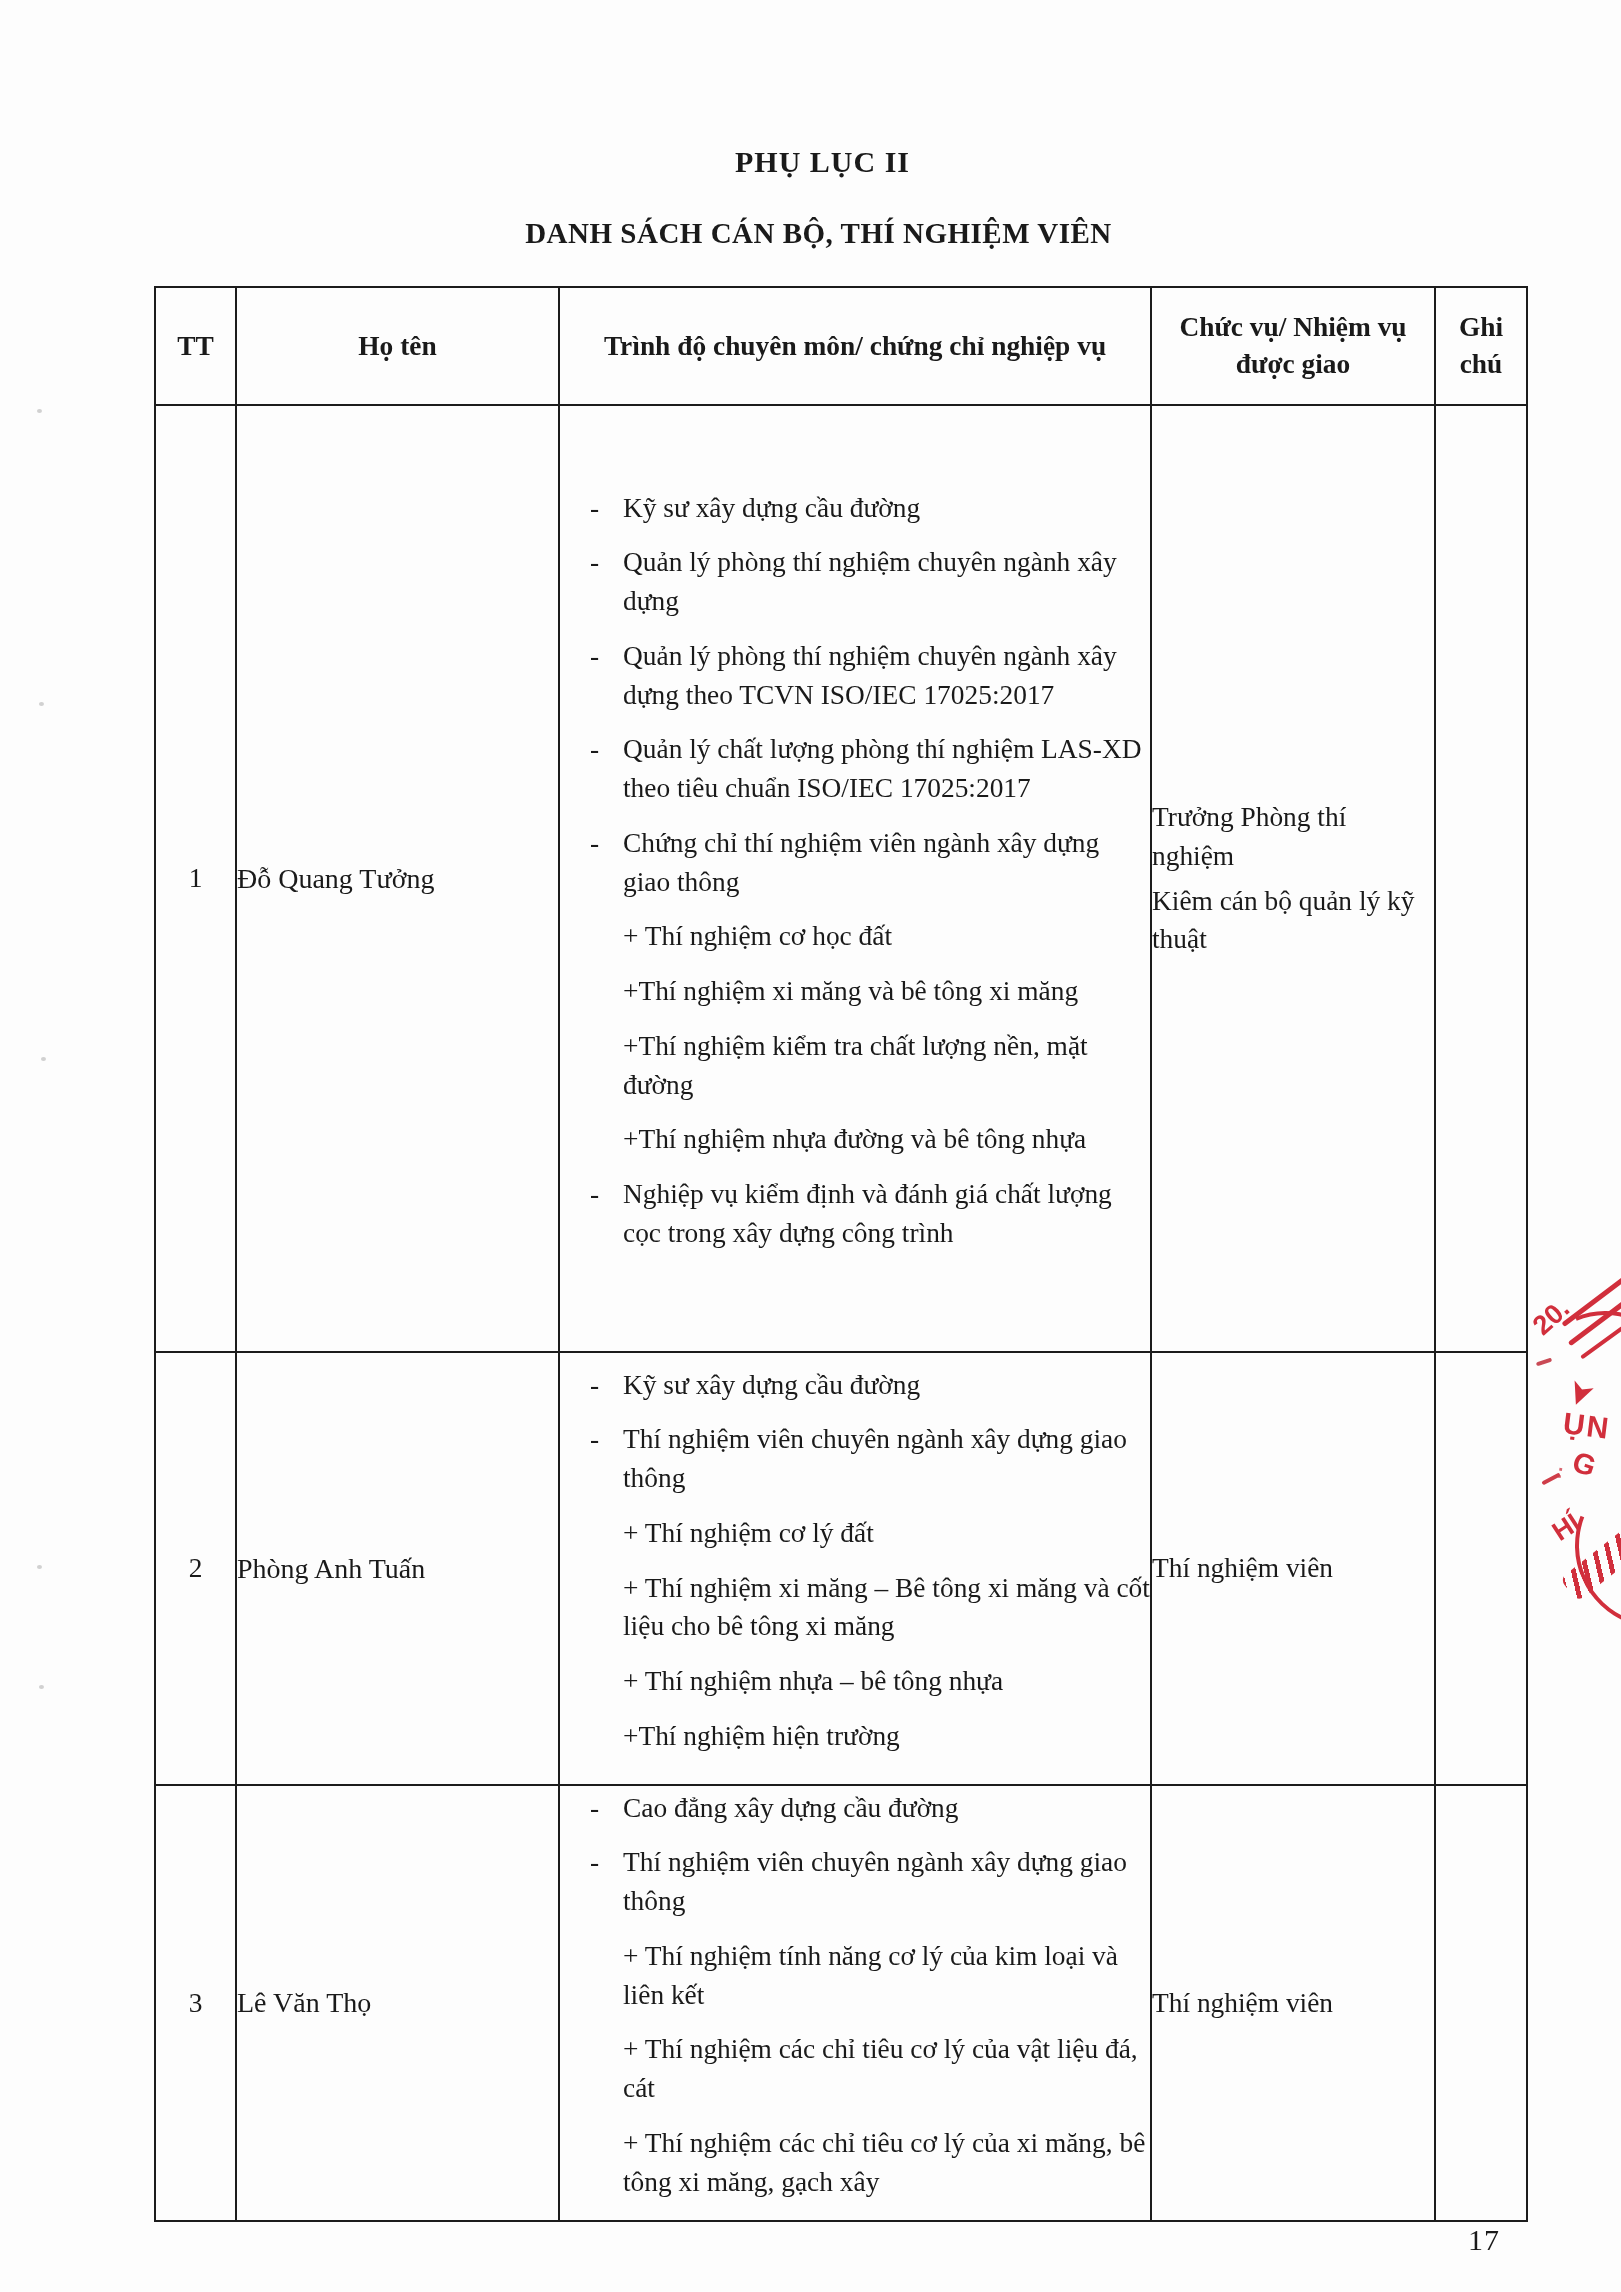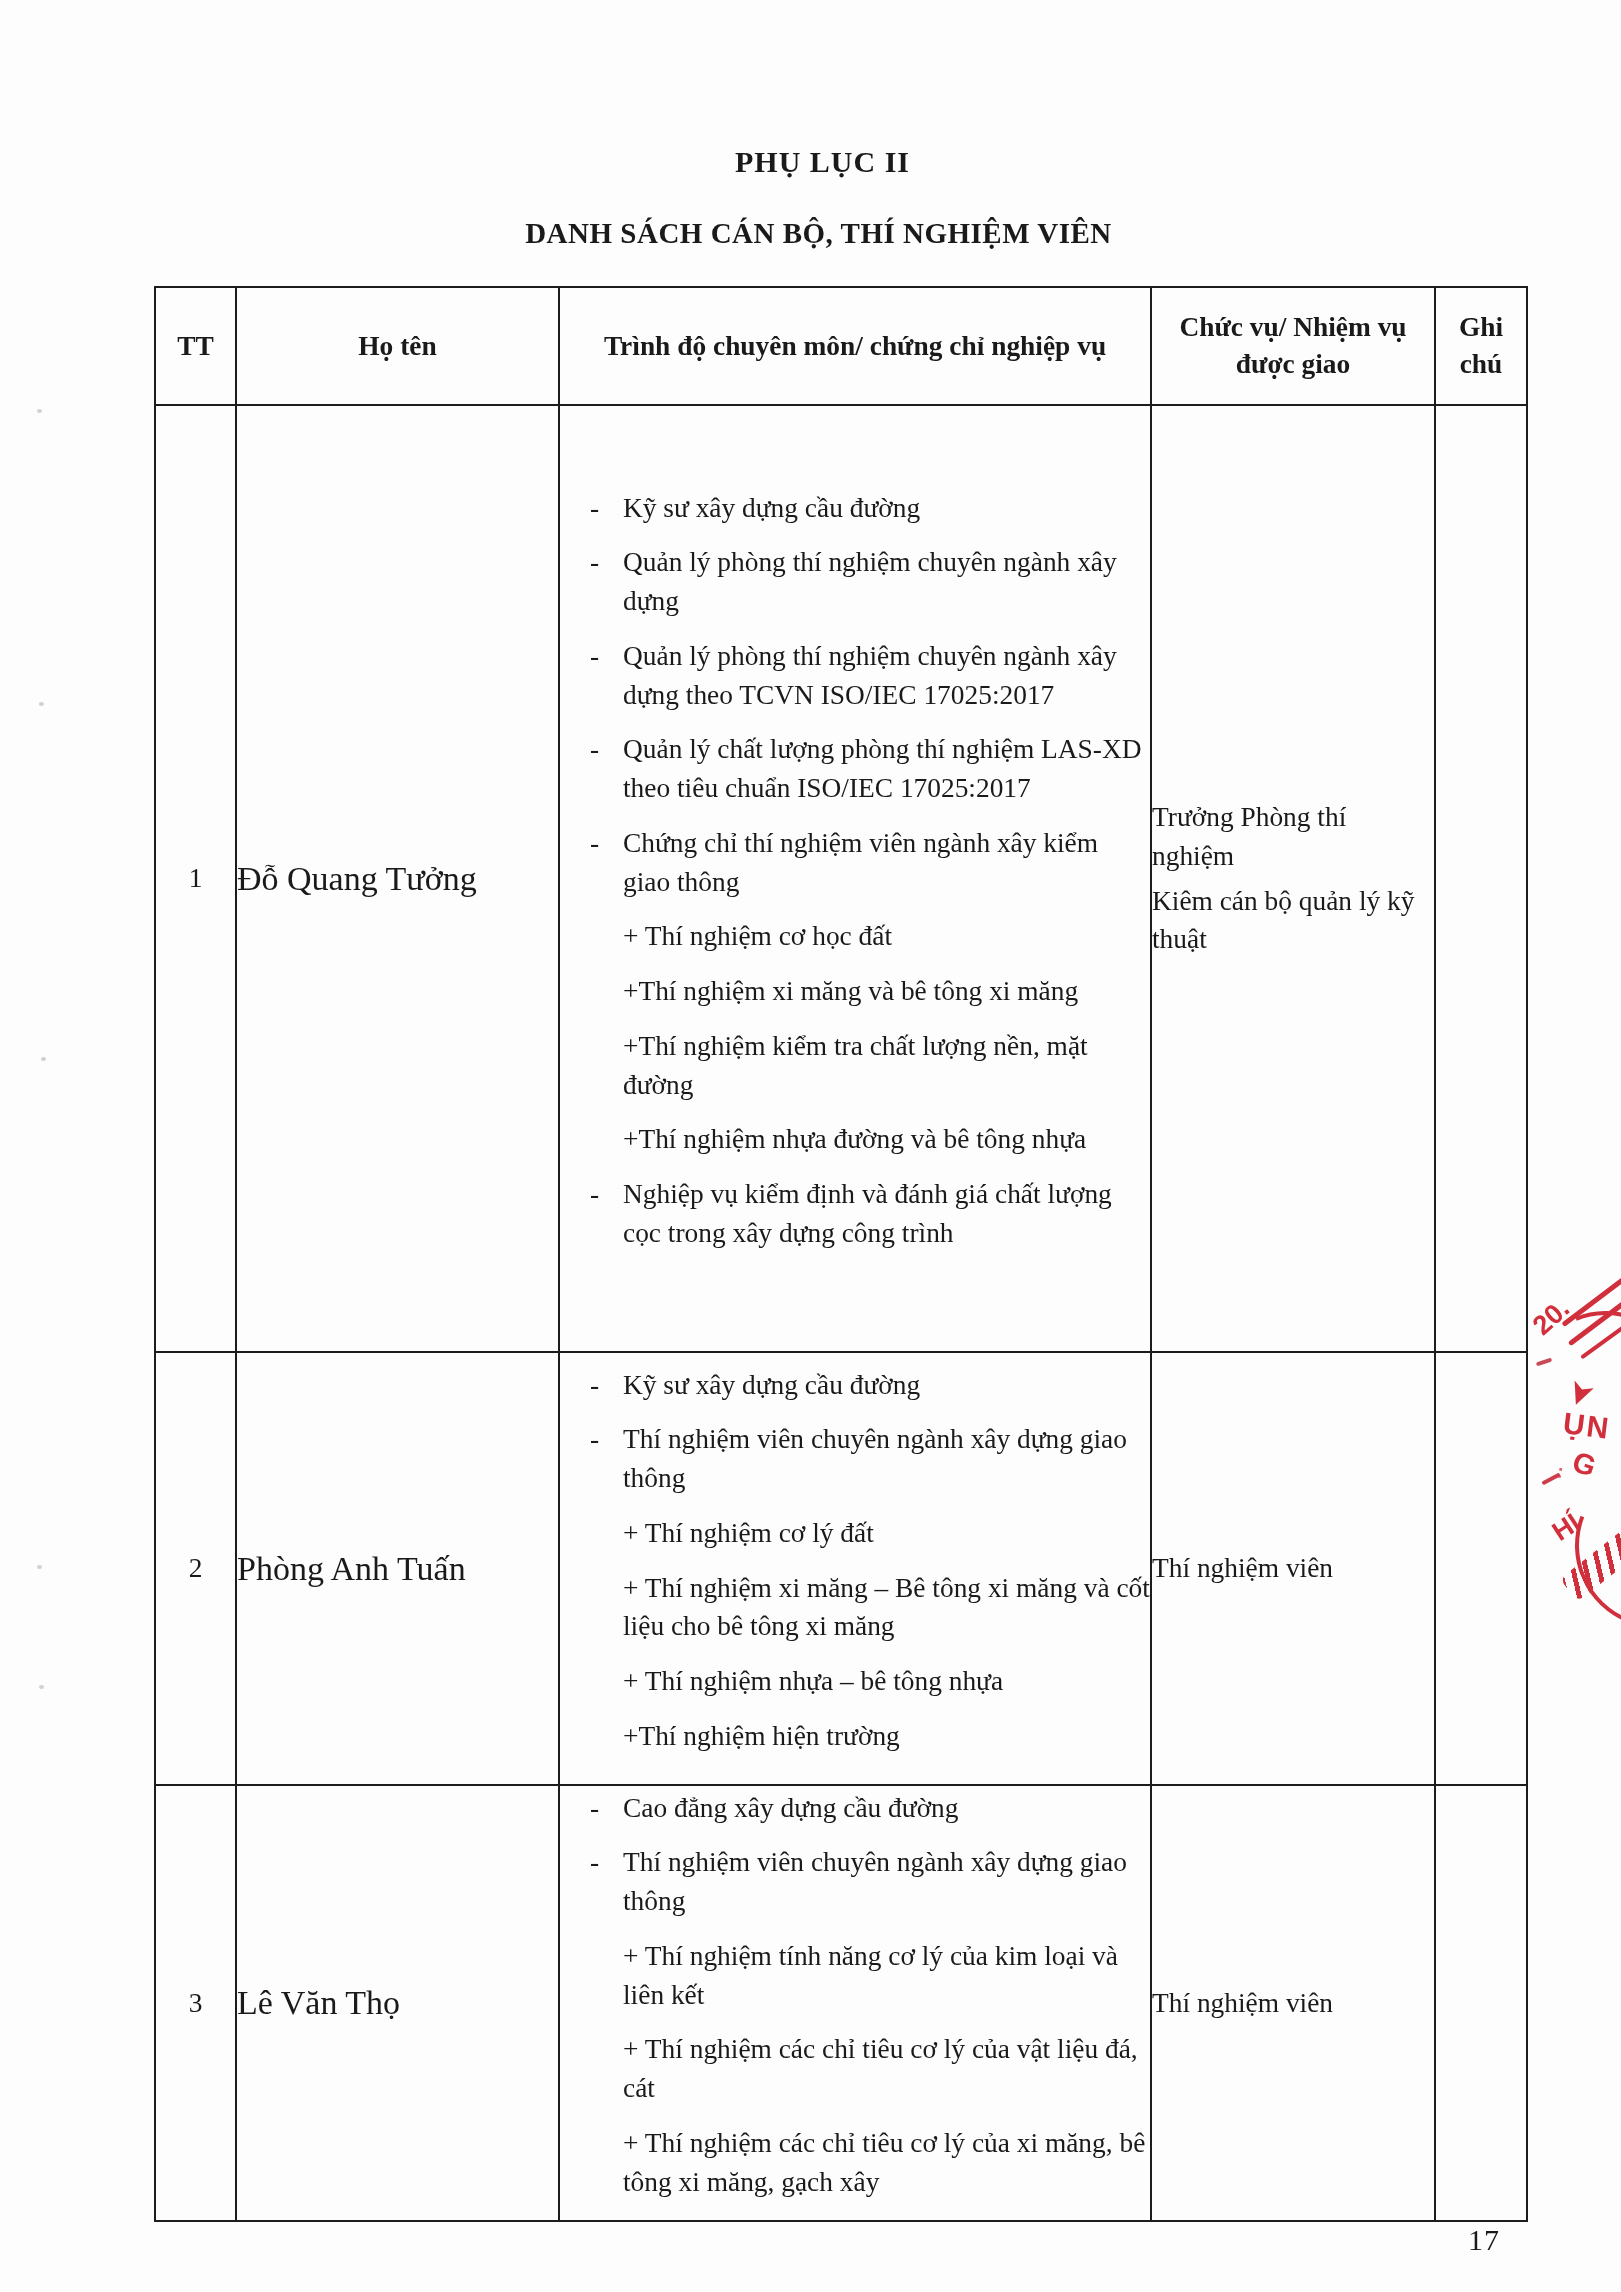--- a/index.html
+++ b/index.html
@@ -45,21 +45,21 @@
   table.staff{border:2.9px solid #161616;}
   table.staff thead tr{height:118px;}
   table.staff th{
     font-size:27.4px;font-weight:bold;text-align:center;
     line-height:1.35;padding:3.9px 7.8px;
   }
   tbody tr:nth-child(1){height:947px;}
   tbody tr:nth-child(2){height:433px;}
   tbody tr:nth-child(3){height:436px;}
   td.tt-cell{text-align:center;font-size:27.4px;}
-  td.name-cell{font-size:34px;padding-left:14.7px;}
+  td.name-cell{font-size:28px;padding-left:14.7px;}
   td.qual-cell{vertical-align:top;padding:13.7px 7.8px 7.8px 0;font-size:27.4px;}
   .q-item{position:relative;padding-left:63px;margin-bottom:15.7px;line-height:1.42;}
   .q-marker{position:absolute;left:30px;top:0;}
   td.pos-cell{font-size:27.4px;padding-left:15.7px;padding-right:5.9px;line-height:1.4;}
   .pos-line{margin:6.9px 0;}
   td.note-cell{font-size:25.5px;text-align:center;}
   
   .page-number{
     position:absolute;left:1468px;top:2223px;
     font-size:30px;letter-spacing:1px;
@@ -117,21 +117,21 @@
     </thead>
     <tbody id="table-body">
         <tr>
           <td class="tt-cell">1</td>
           <td class="name-cell">Đỗ Quang Tưởng</td>
           <td class="qual-cell">
             <div class="q-item"><span class="q-marker">-</span><span class="q-text">Kỹ sư xây dựng cầu đường</span></div>
             <div class="q-item"><span class="q-marker">-</span><span class="q-text">Quản lý phòng thí nghiệm chuyên ngành xây dựng</span></div>
             <div class="q-item"><span class="q-marker">-</span><span class="q-text">Quản lý phòng thí nghiệm chuyên ngành xây dựng theo TCVN ISO/IEC 17025:2017</span></div>
             <div class="q-item"><span class="q-marker">-</span><span class="q-text">Quản lý chất lượng phòng thí nghiệm LAS-XD theo tiêu chuẩn ISO/IEC 17025:2017</span></div>
-            <div class="q-item"><span class="q-marker">-</span><span class="q-text">Chứng chỉ thí nghiệm viên ngành xây kiểm giao thông</span></div>
+            <div class="q-item"><span class="q-marker">-</span><span class="q-text">Chứng chỉ thí nghiệm viên ngành xây dựng giao thông</span></div>
             <div class="q-item"><span class="q-text">+ Thí nghiệm cơ học đất</span></div>
             <div class="q-item"><span class="q-text">+Thí nghiệm xi măng và bê tông xi măng</span></div>
             <div class="q-item"><span class="q-text">+Thí nghiệm kiểm tra chất lượng nền, mặt đường</span></div>
             <div class="q-item"><span class="q-text">+Thí nghiệm nhựa đường và bê tông nhựa</span></div>
             <div class="q-item"><span class="q-marker">-</span><span class="q-text">Nghiệp vụ kiểm định và đánh giá chất lượng cọc trong xây dựng công trình</span></div>
           </td>
           <td class="pos-cell">
             <div class="pos-line">Trưởng Phòng thí nghiệm</div>
             <div class="pos-line">Kiêm cán bộ quản lý kỹ thuật</div>
           </td>

